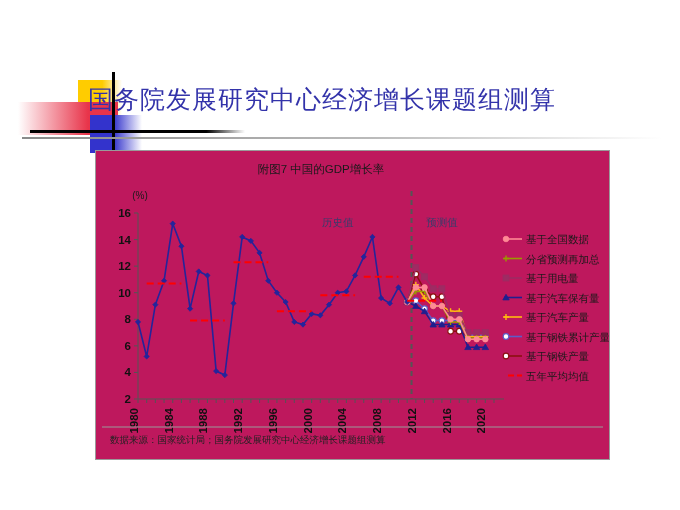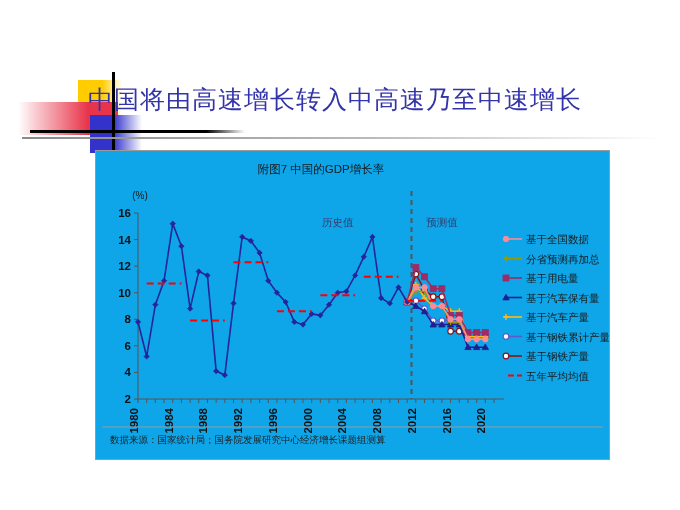--- a/index.html
+++ b/index.html
@@ -23,34 +23,34 @@
   #title-text{
     position:absolute;left:88px;top:23px;width:580px;
     font-family:"DejaVu Serif","Liberation Serif",serif;
     font-size:25px;color:#3333AA;letter-spacing:1px;white-space:nowrap;
   }
   #title-underline{position:absolute;left:22px;top:77px;width:640px;height:2px;
     background:linear-gradient(to right,#8a8a8a 0%,#bbbbbb 55%,#ffffff 100%);}
   
   #chart-frame{
     position:absolute;left:95px;top:150px;width:515px;height:310px;
-    border:1px solid #9a9a9a;background:#0ea5e9;box-sizing:border-box;
+    border:1px solid #9a9a9a;background:#be185d;box-sizing:border-box;
   }
   #chart-svg{display:block;}
 </style>
 </head>
 <body>
 
 <div id="title-area">
   <div class="deco-sq" id="deco-yellow"></div>
   <div class="deco-sq" id="deco-red"></div>
   <div class="deco-sq" id="deco-blue"></div>
   <div class="deco-sq" id="deco-vline"></div>
   <div class="deco-sq" id="deco-hline"></div>
-  <div id="title-text">中国将由高速增长转入中高速乃至中速增长</div>
+  <div id="title-text">国务院发展研究中心经济增长课题组测算</div>
   <div id="title-underline"></div>
 </div>
 
 <div id="chart-frame">
   <svg id="chart-svg" width="513" height="308" viewBox="0 0 513 308">
       <text x="225" y="22" font-size="11.5" font-family="&quot;Liberation Sans&quot;,sans-serif" fill="#1a1a1a" text-anchor="middle">附图7 中国的GDP增长率</text>
       <text x="44" y="48" font-size="10" font-family="&quot;Liberation Sans&quot;,sans-serif" fill="#1a1a1a" text-anchor="middle">(%)</text>
       <line x1="42" y1="62" x2="42" y2="248" stroke="#555" stroke-width="1"></line>
       <line x1="42" y1="248" x2="408" y2="248" stroke="#555" stroke-width="1"></line>
       <line x1="38" y1="248" x2="42" y2="248" stroke="#555" stroke-width="1"></line>

